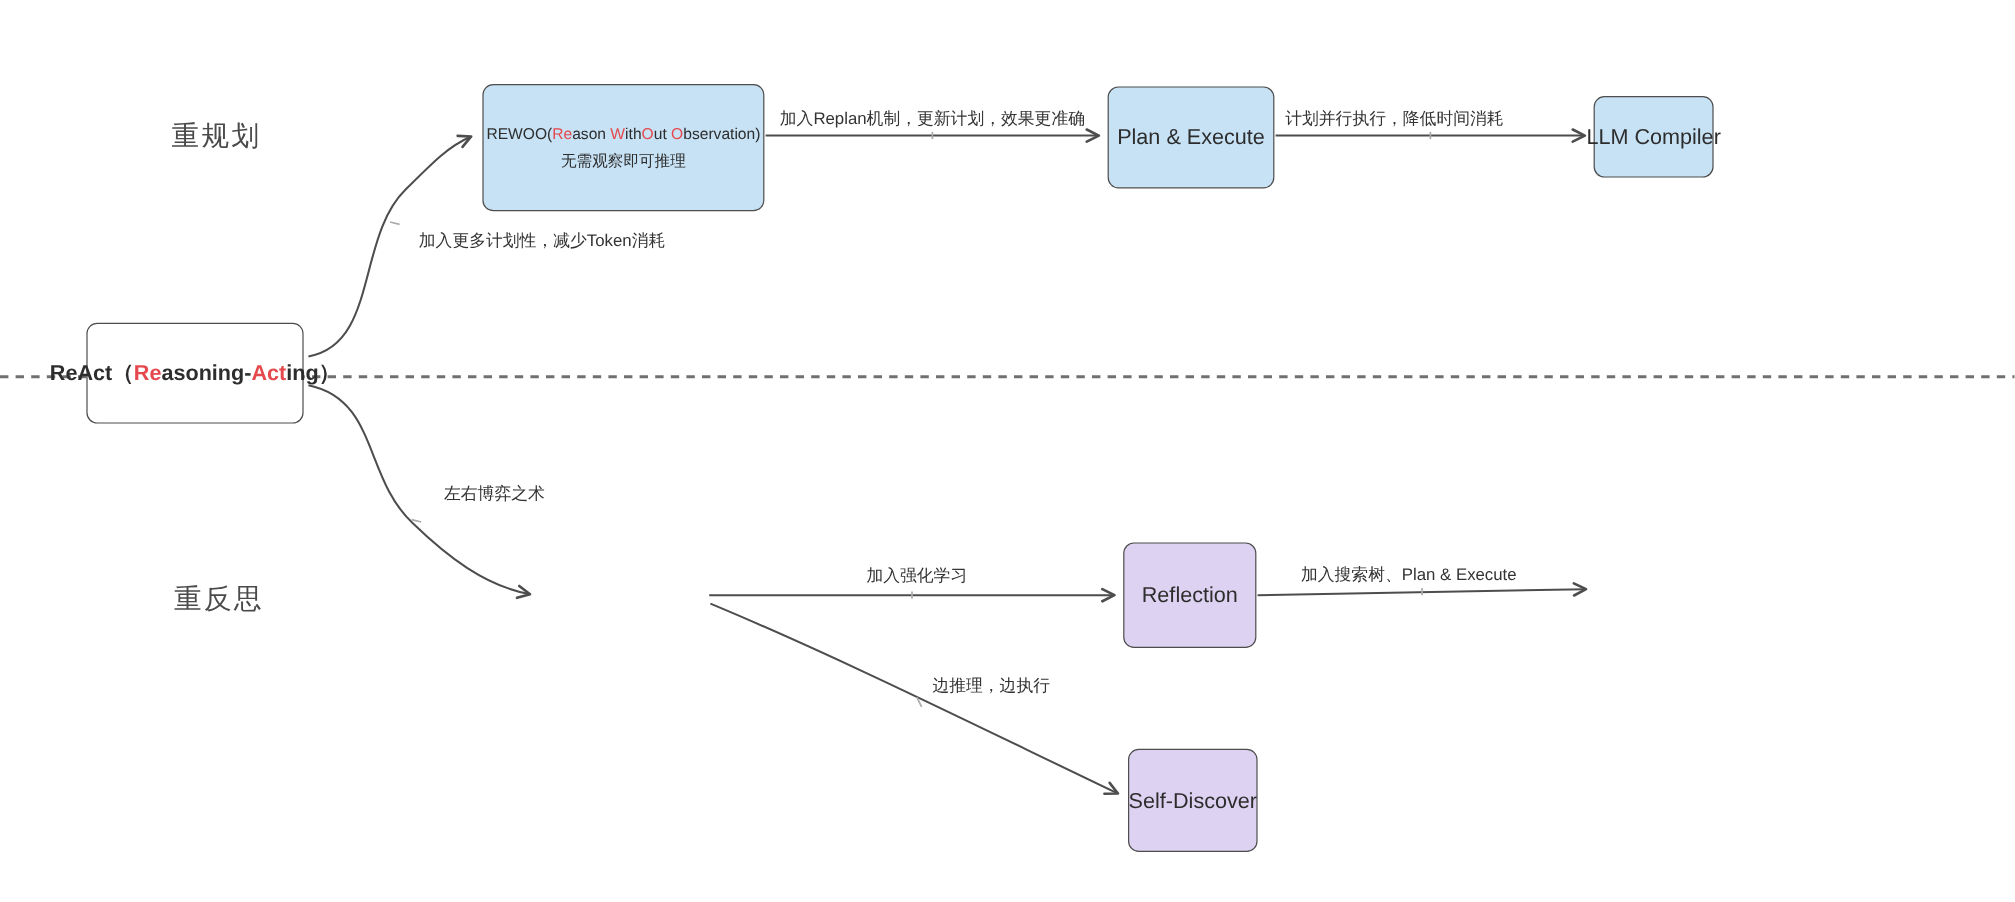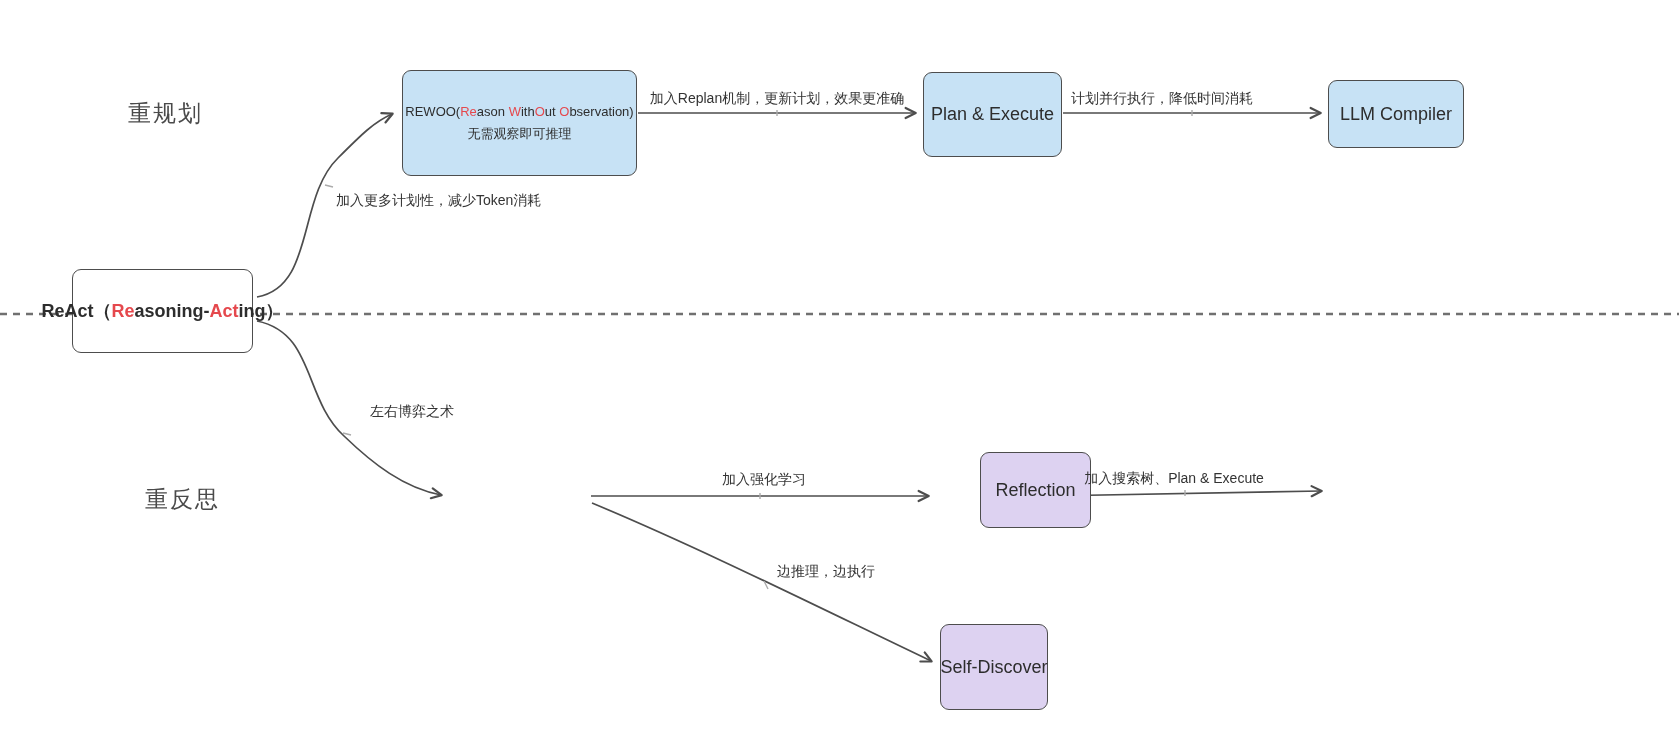--- a/index.html
+++ b/index.html
@@ -17,31 +17,31 @@
   .node.blue   { background:var(--blue_fill,#c7e2f5); }
   .node.purple { background:var(--purple_fill,#ddd2f1); }
   .node.white  { background:#ffffff;font-weight:bold; }
   .red { color:var(--red_accent,#e5484d); }
   .edge-label { position:absolute; font-size:14px; color:#333; white-space:nowrap; }
   .edge-label.centered { transform:translateX(-50%); }
   .section-label { position:absolute; font-size:23px; color:var(--section_label_color,#4a4a4a); letter-spacing:2px; }
 
   #node-rewoo      { left:402px;  top:70px;  width:235px; height:106px; font-size:13px; }
   #node-plan       { left:923px;  top:72px;  width:139px; height:85px; }
-  #node-llm        { left:1328px; top:80px;  width:136px; height:68px; }
+  #node-llm        { left:1328px; top:80px;  width:100px; height:68px; }
   #node-react      { left:72px;   top:269px; width:181px; height:84px; }
   #node-basic      { left:450px;  top:452px; width:140px; height:88px; }
-  #node-reflection { left:936px;  top:452px; width:111px; height:76px;margin-left:44px; }
+  #node-reflection { left:936px;  top:452px; width:111px; height:88px; }
   #node-lats       { left:1329px; top:445px; width:260px; height:80px; }
   #node-self       { left:940px;  top:624px; width:108px; height:86px; }
 
-  #lbl-replan  { left:128px; top:98px;  }
+  #lbl-replan  { left:143px; top:98px;  }
   #lbl-reflect { left:145px; top:484px; }
 
-  #el-react-rewoo      { left:336px;  top:192px; }
+  #el-react-rewoo      { left:349px;  top:192px; }
   #el-rewoo-plan       { left:777px;  top:90px;  }
   #el-plan-llm         { left:1162px; top:90px;  }
   #el-react-basic      { left:370px;  top:403px;text-align:right; }
   #el-basic-reflection { left:764px;  top:471px; }
   #el-reflection-lats  { left:1174px; top:470px;text-align:center; }
   #el-basic-self       { left:826px;  top:563px; }
 </style>
 </head>
 <body>
 

